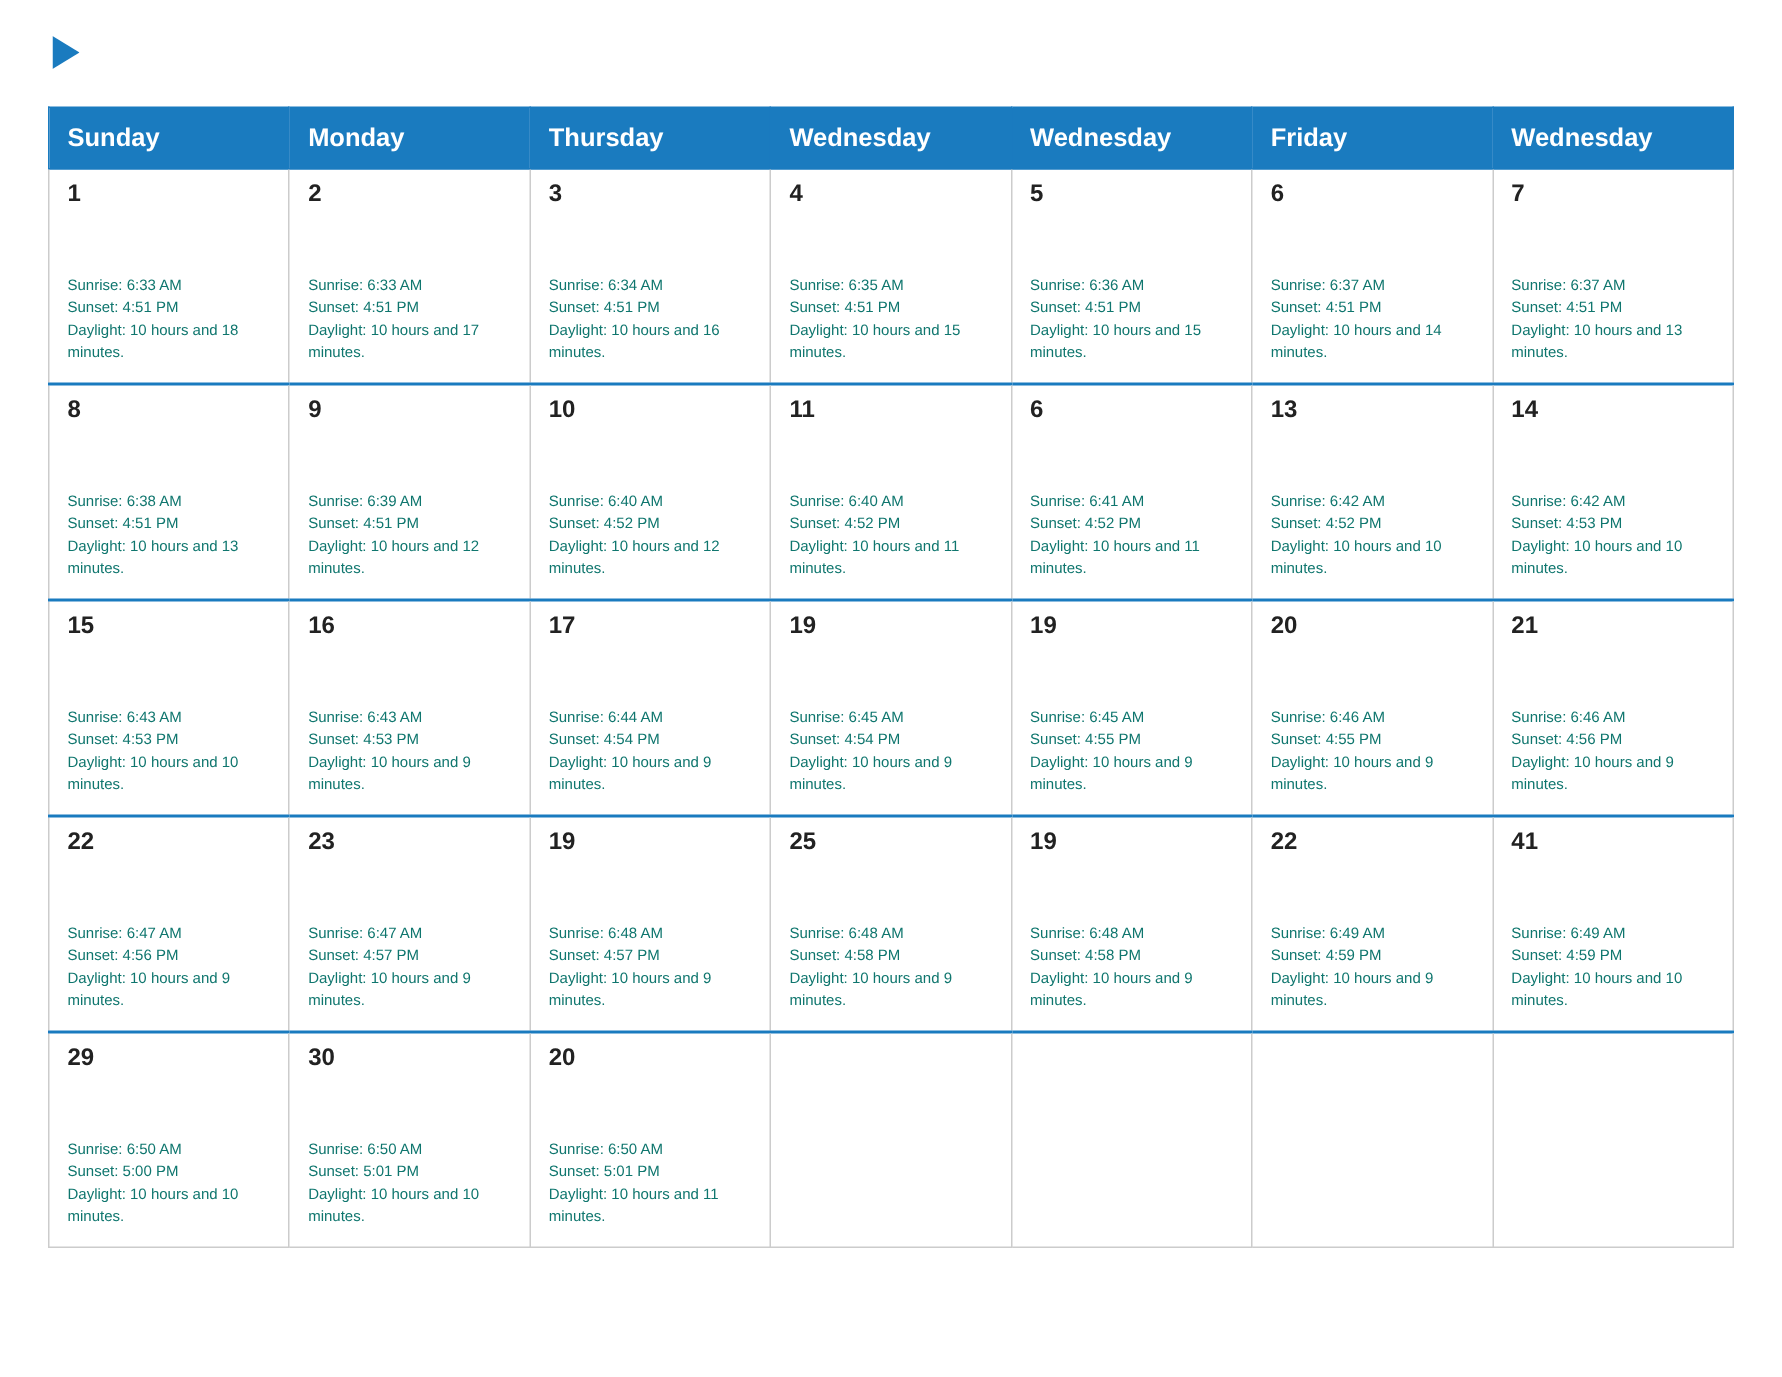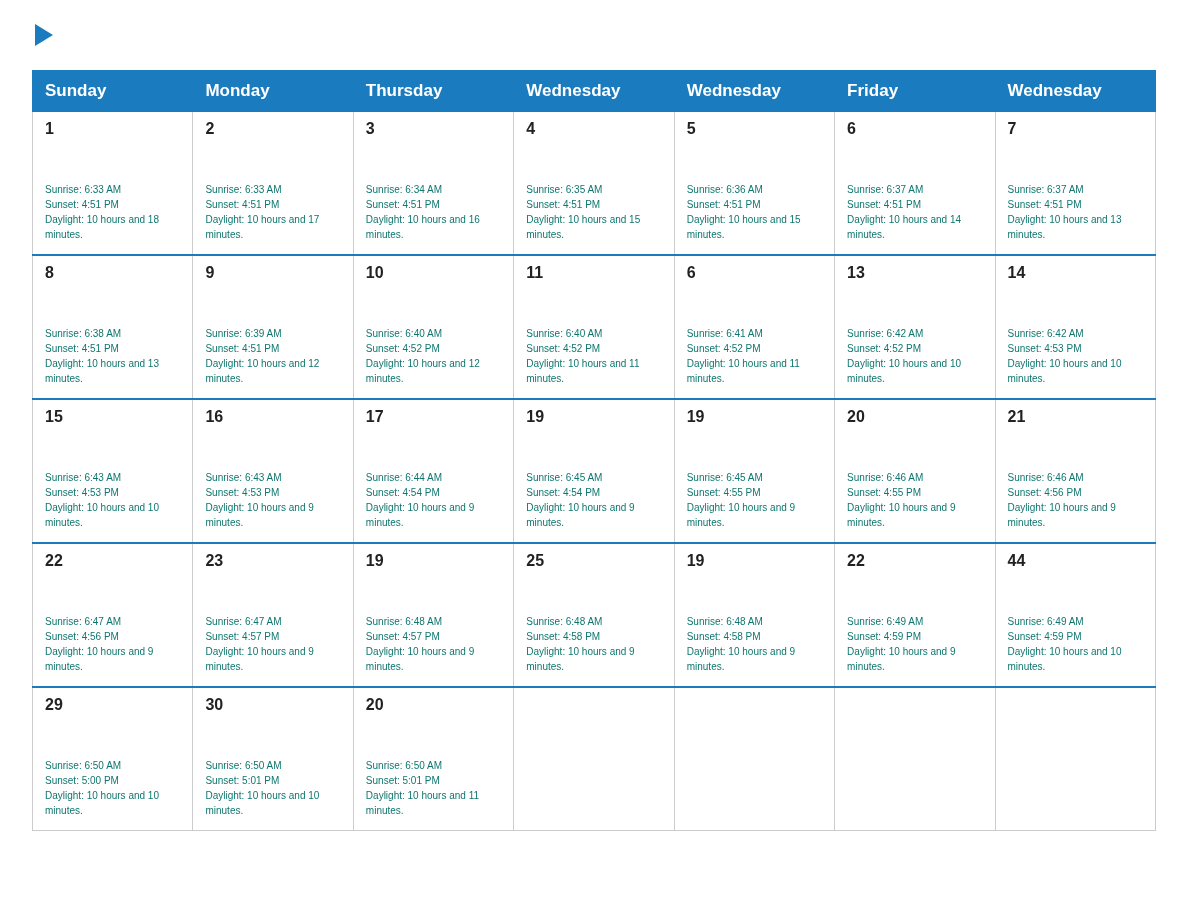--- a/index.html
+++ b/index.html
@@ -335,21 +335,21 @@
       </td>
         <td>
         <span class="day-number">22</span>
         <div class="day-info">
           Sunrise: 6:49 AM<br>
           Sunset: 4:59 PM<br>
           Daylight: 10 hours and 9 minutes.
         </div>
       </td>
         <td>
-        <span class="day-number">44</span>
+        <span class="day-number">41</span>
         <div class="day-info">
           Sunrise: 6:49 AM<br>
           Sunset: 4:59 PM<br>
           Daylight: 10 hours and 10 minutes.
         </div>
       </td>
       </tr>
       <tr class="row-border">
         <td>
         <span class="day-number">29</span>

